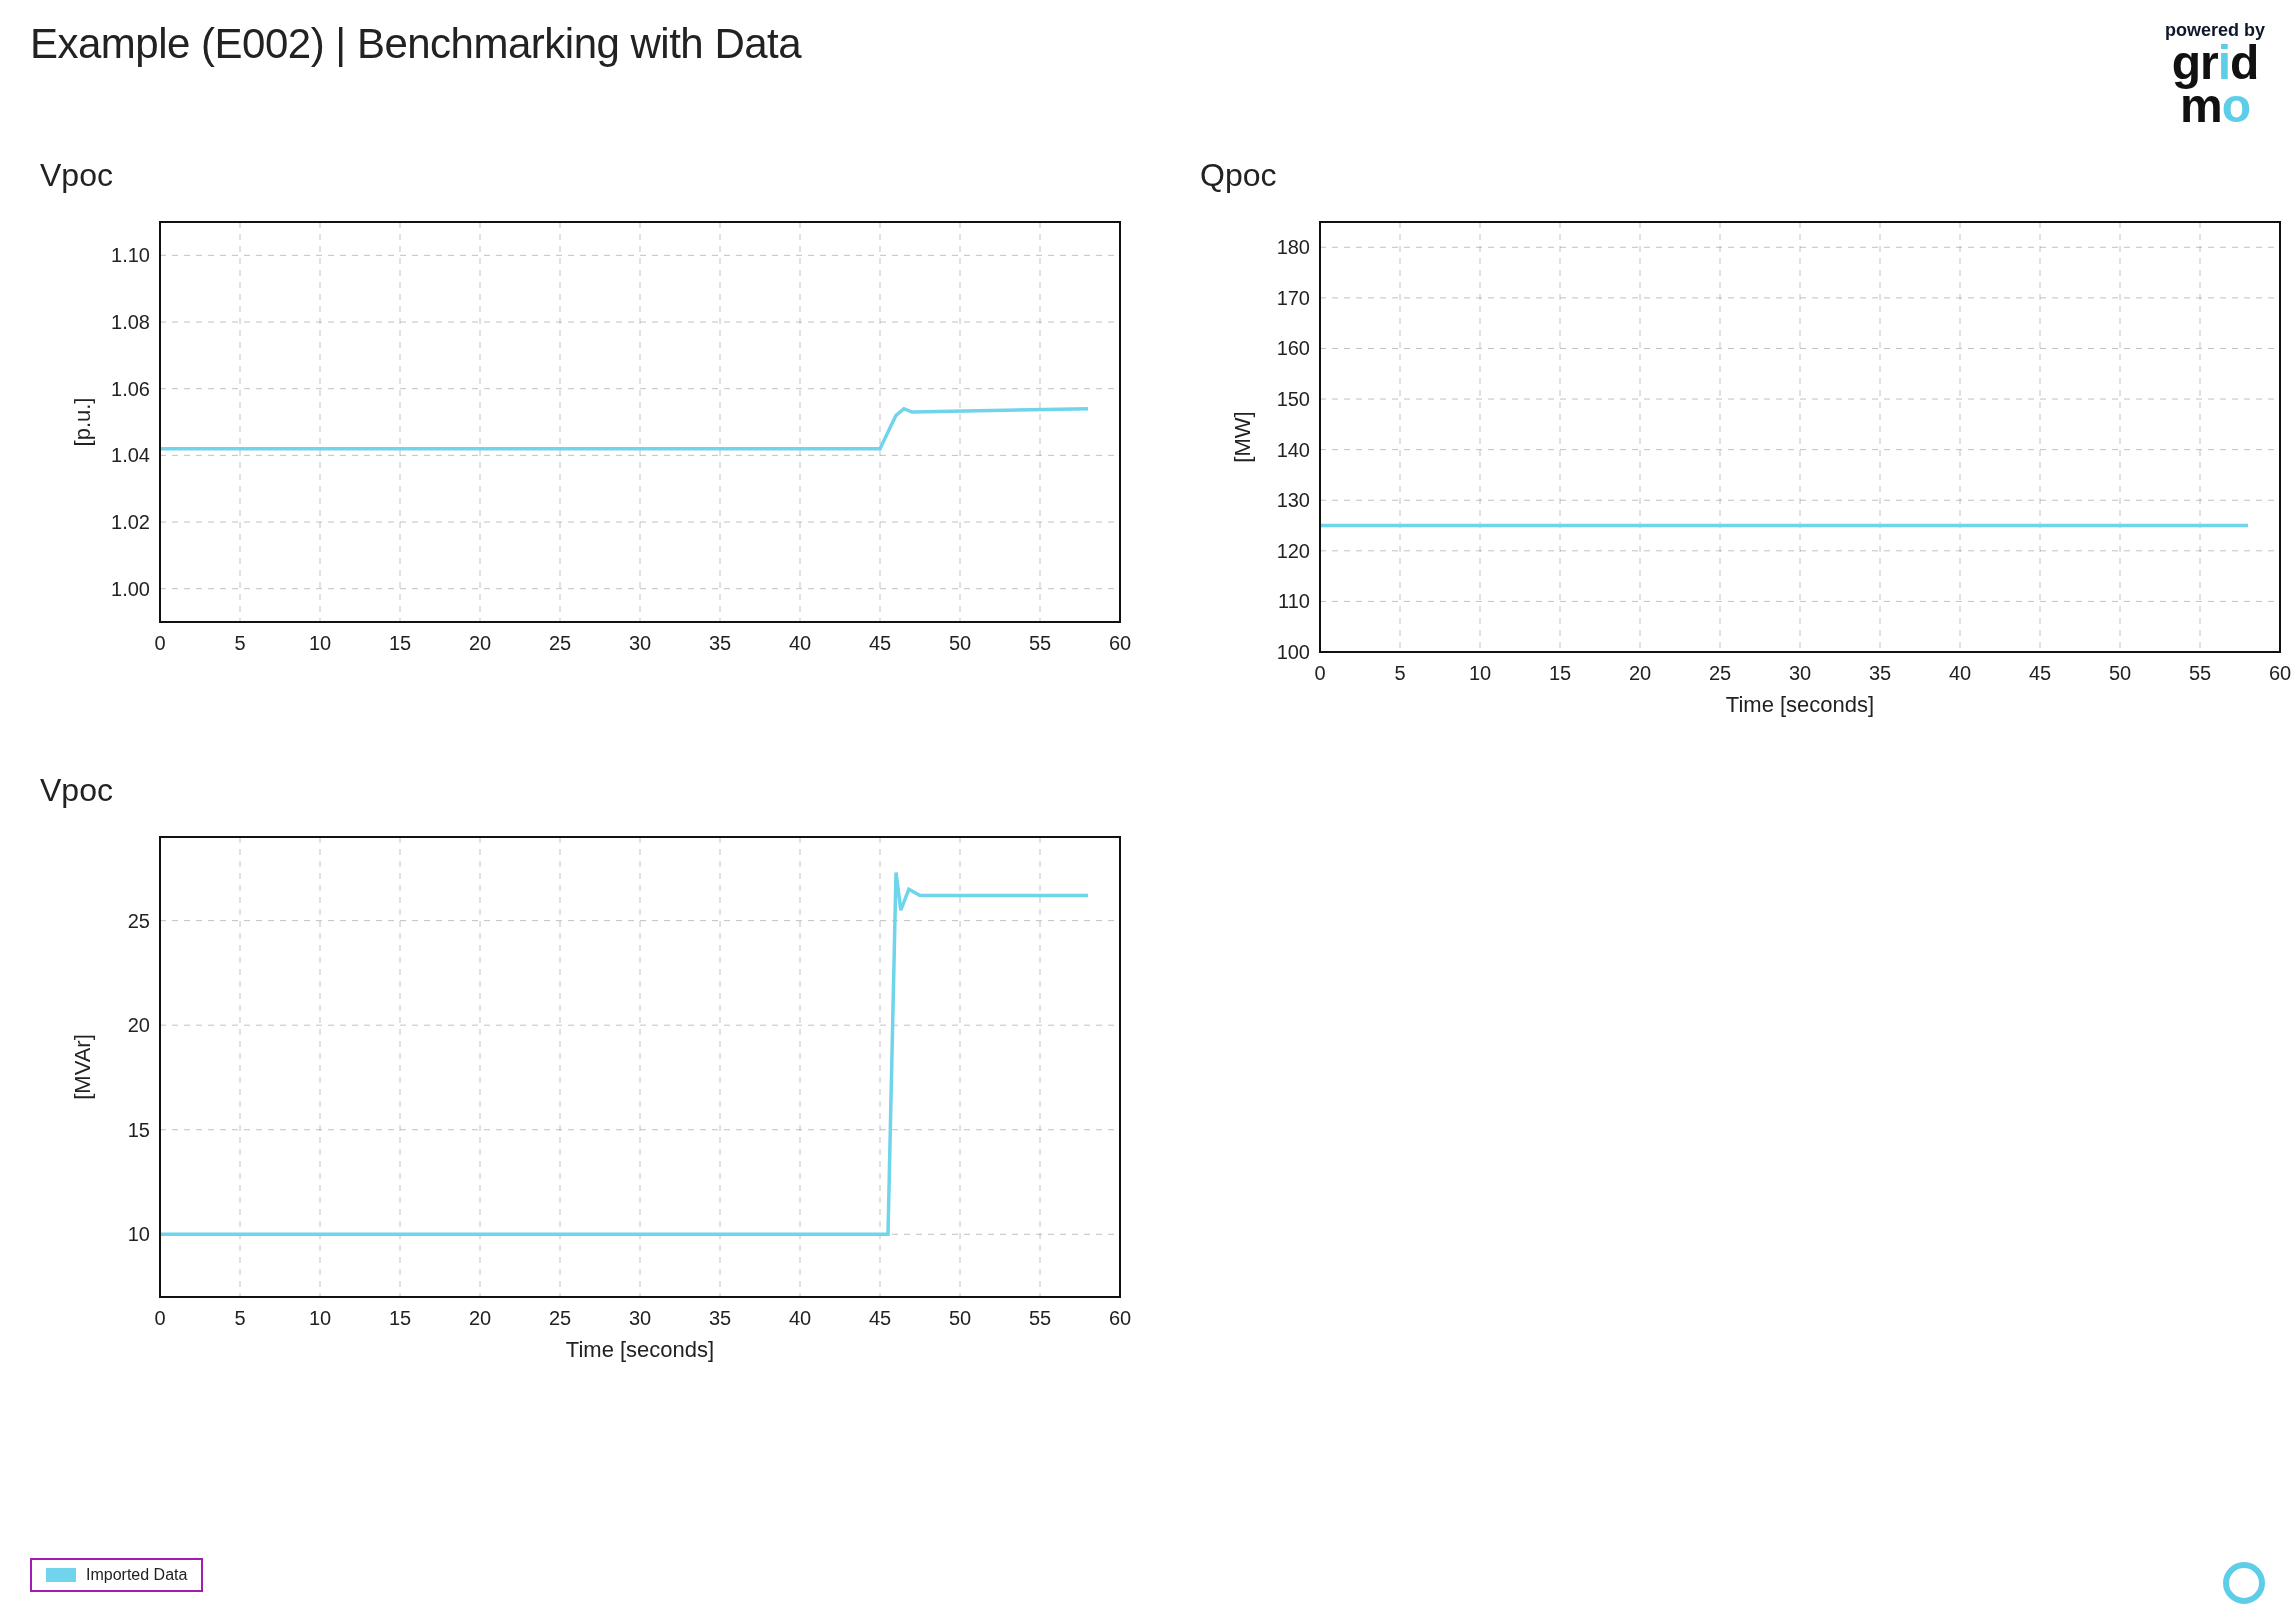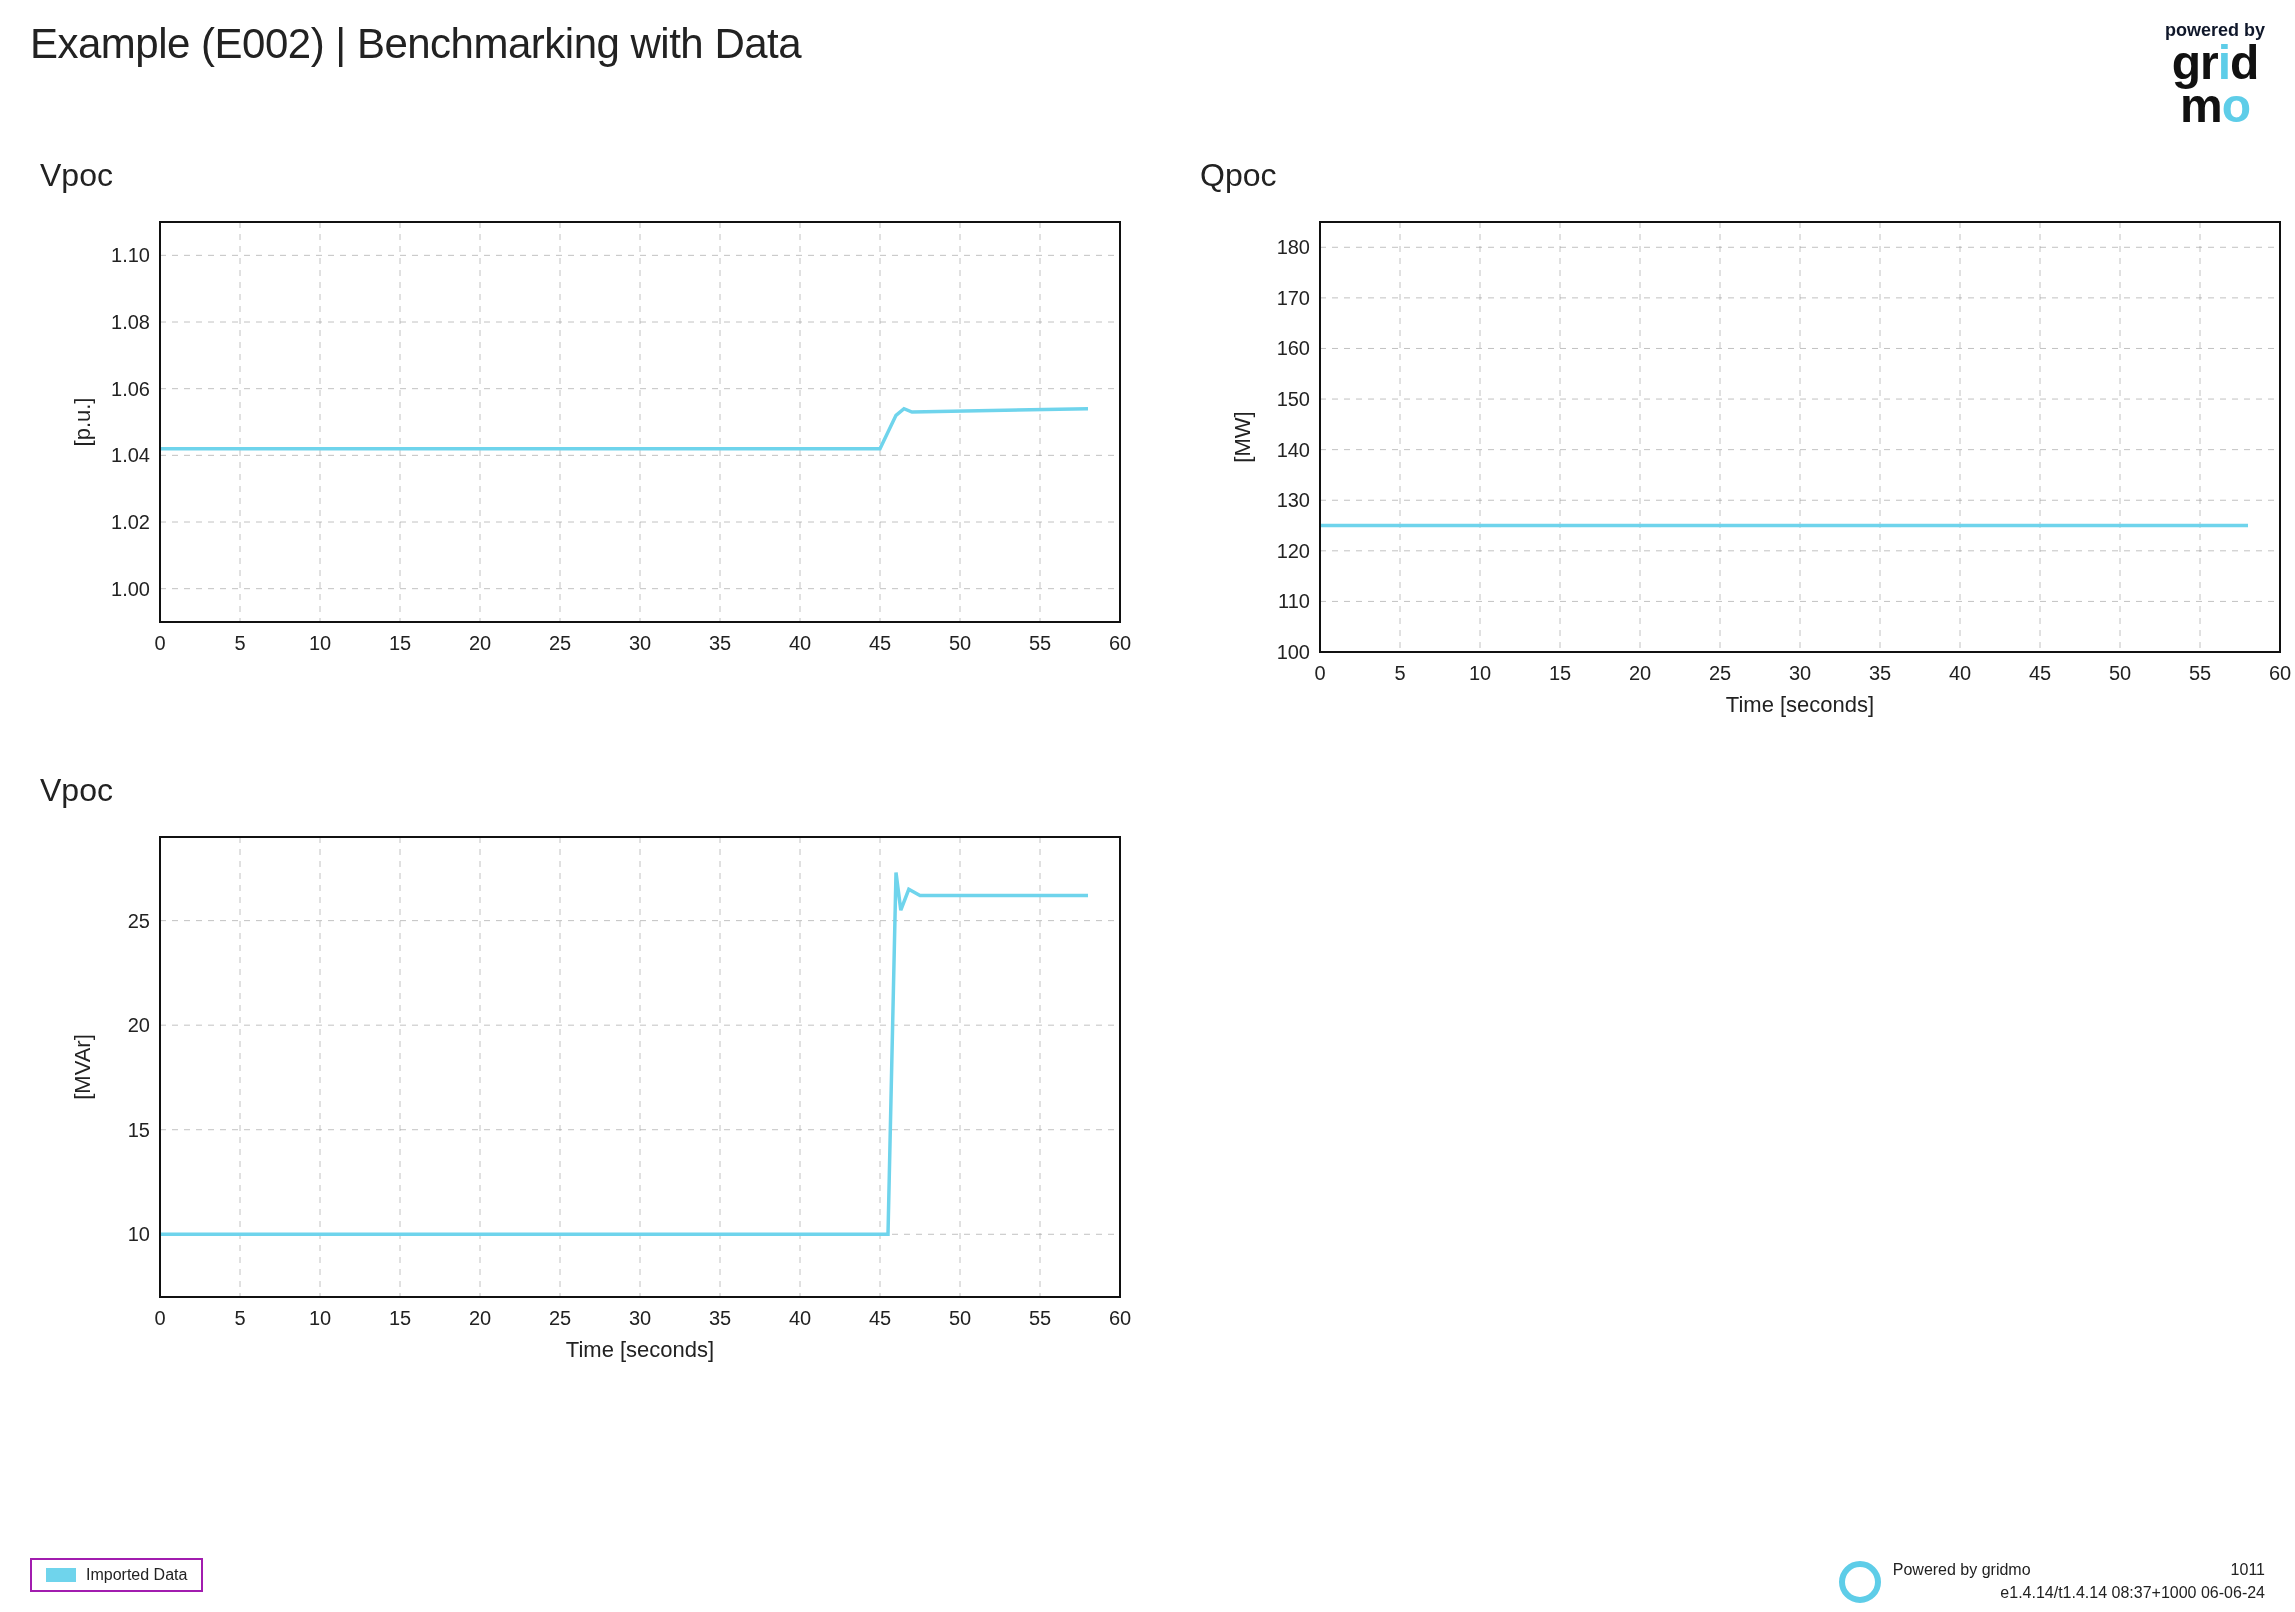--- a/index.html
+++ b/index.html
@@ -220,20 +220,13 @@
   <div></div>
 </div>
 
 <div class="footer-left">
   <div class="legend-swatch"></div>
   <div class="legend-label">Imported Data</div>
 </div>
 
 <div class="footer-right">
   <div class="footer-circle"></div>
-  <div class="footer-info">
-    <div class="footer-row1">
-      <span>Powered by gridmo</span>
-      <span>1011</span>
-    </div>
-    <div>e1.4.14/t1.4.14 08:37+1000 06-06-24</div>
-  </div>
 </div>
 
 </body></html>

